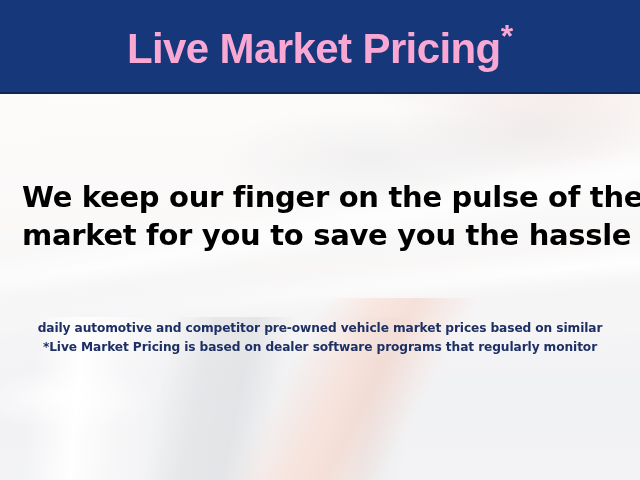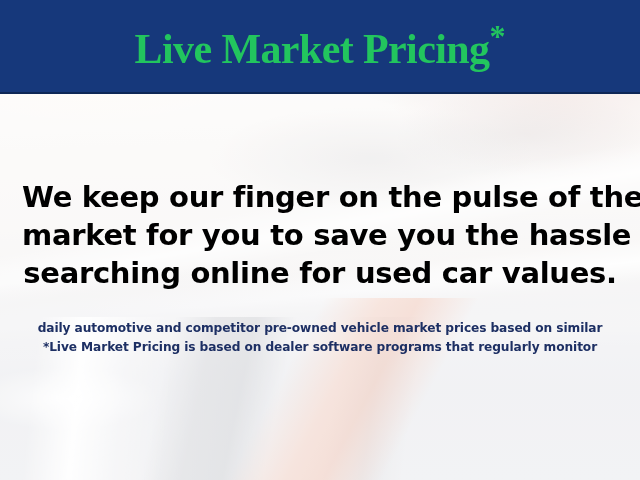--- a/index.html
+++ b/index.html
@@ -138,22 +138,22 @@
     height: 94px;
     background: #16387b;
     box-sizing: border-box;
     display: flex;
     align-items: center;
     justify-content: center;
     border-bottom: 2px solid #0e2756;
     z-index: 5;
   }
   .header-title {
-    color: #22c55e;
-    font-family: Liberation Serif, serif;
+    color: #f9a8d4;
+    font-family: Liberation Sans, sans-serif;
     font-size: 42px;
     font-weight: bold;
     letter-spacing: -0.6px;
     line-height: 1;
     white-space: nowrap;
     margin-top: -2px;
   }
   .header-title .star {
     font-size: 32px;
     vertical-align: 16px;
@@ -224,21 +224,20 @@
 
   <div class="header-band">
     <div class="header-title"><span>Live Market Pricing</span><span class="star">*</span></div>
   </div>
 
   <div class="content">
 
     <div class="headline">
       <span class="hl-line">We keep our finger on the pulse of the</span>
       <span class="hl-line">market for you to save you the hassle of</span>
-      <span class="hl-line">searching online for used car values.</span>
     </div>
 
     <div class="disclaimer">
       <span class="dis-line">daily automotive and competitor pre-owned vehicle market prices based on similar</span>
       <span class="dis-line">*Live Market Pricing is based on dealer software programs that regularly monitor</span>
     </div>
 
   </div>
 </div>
 

